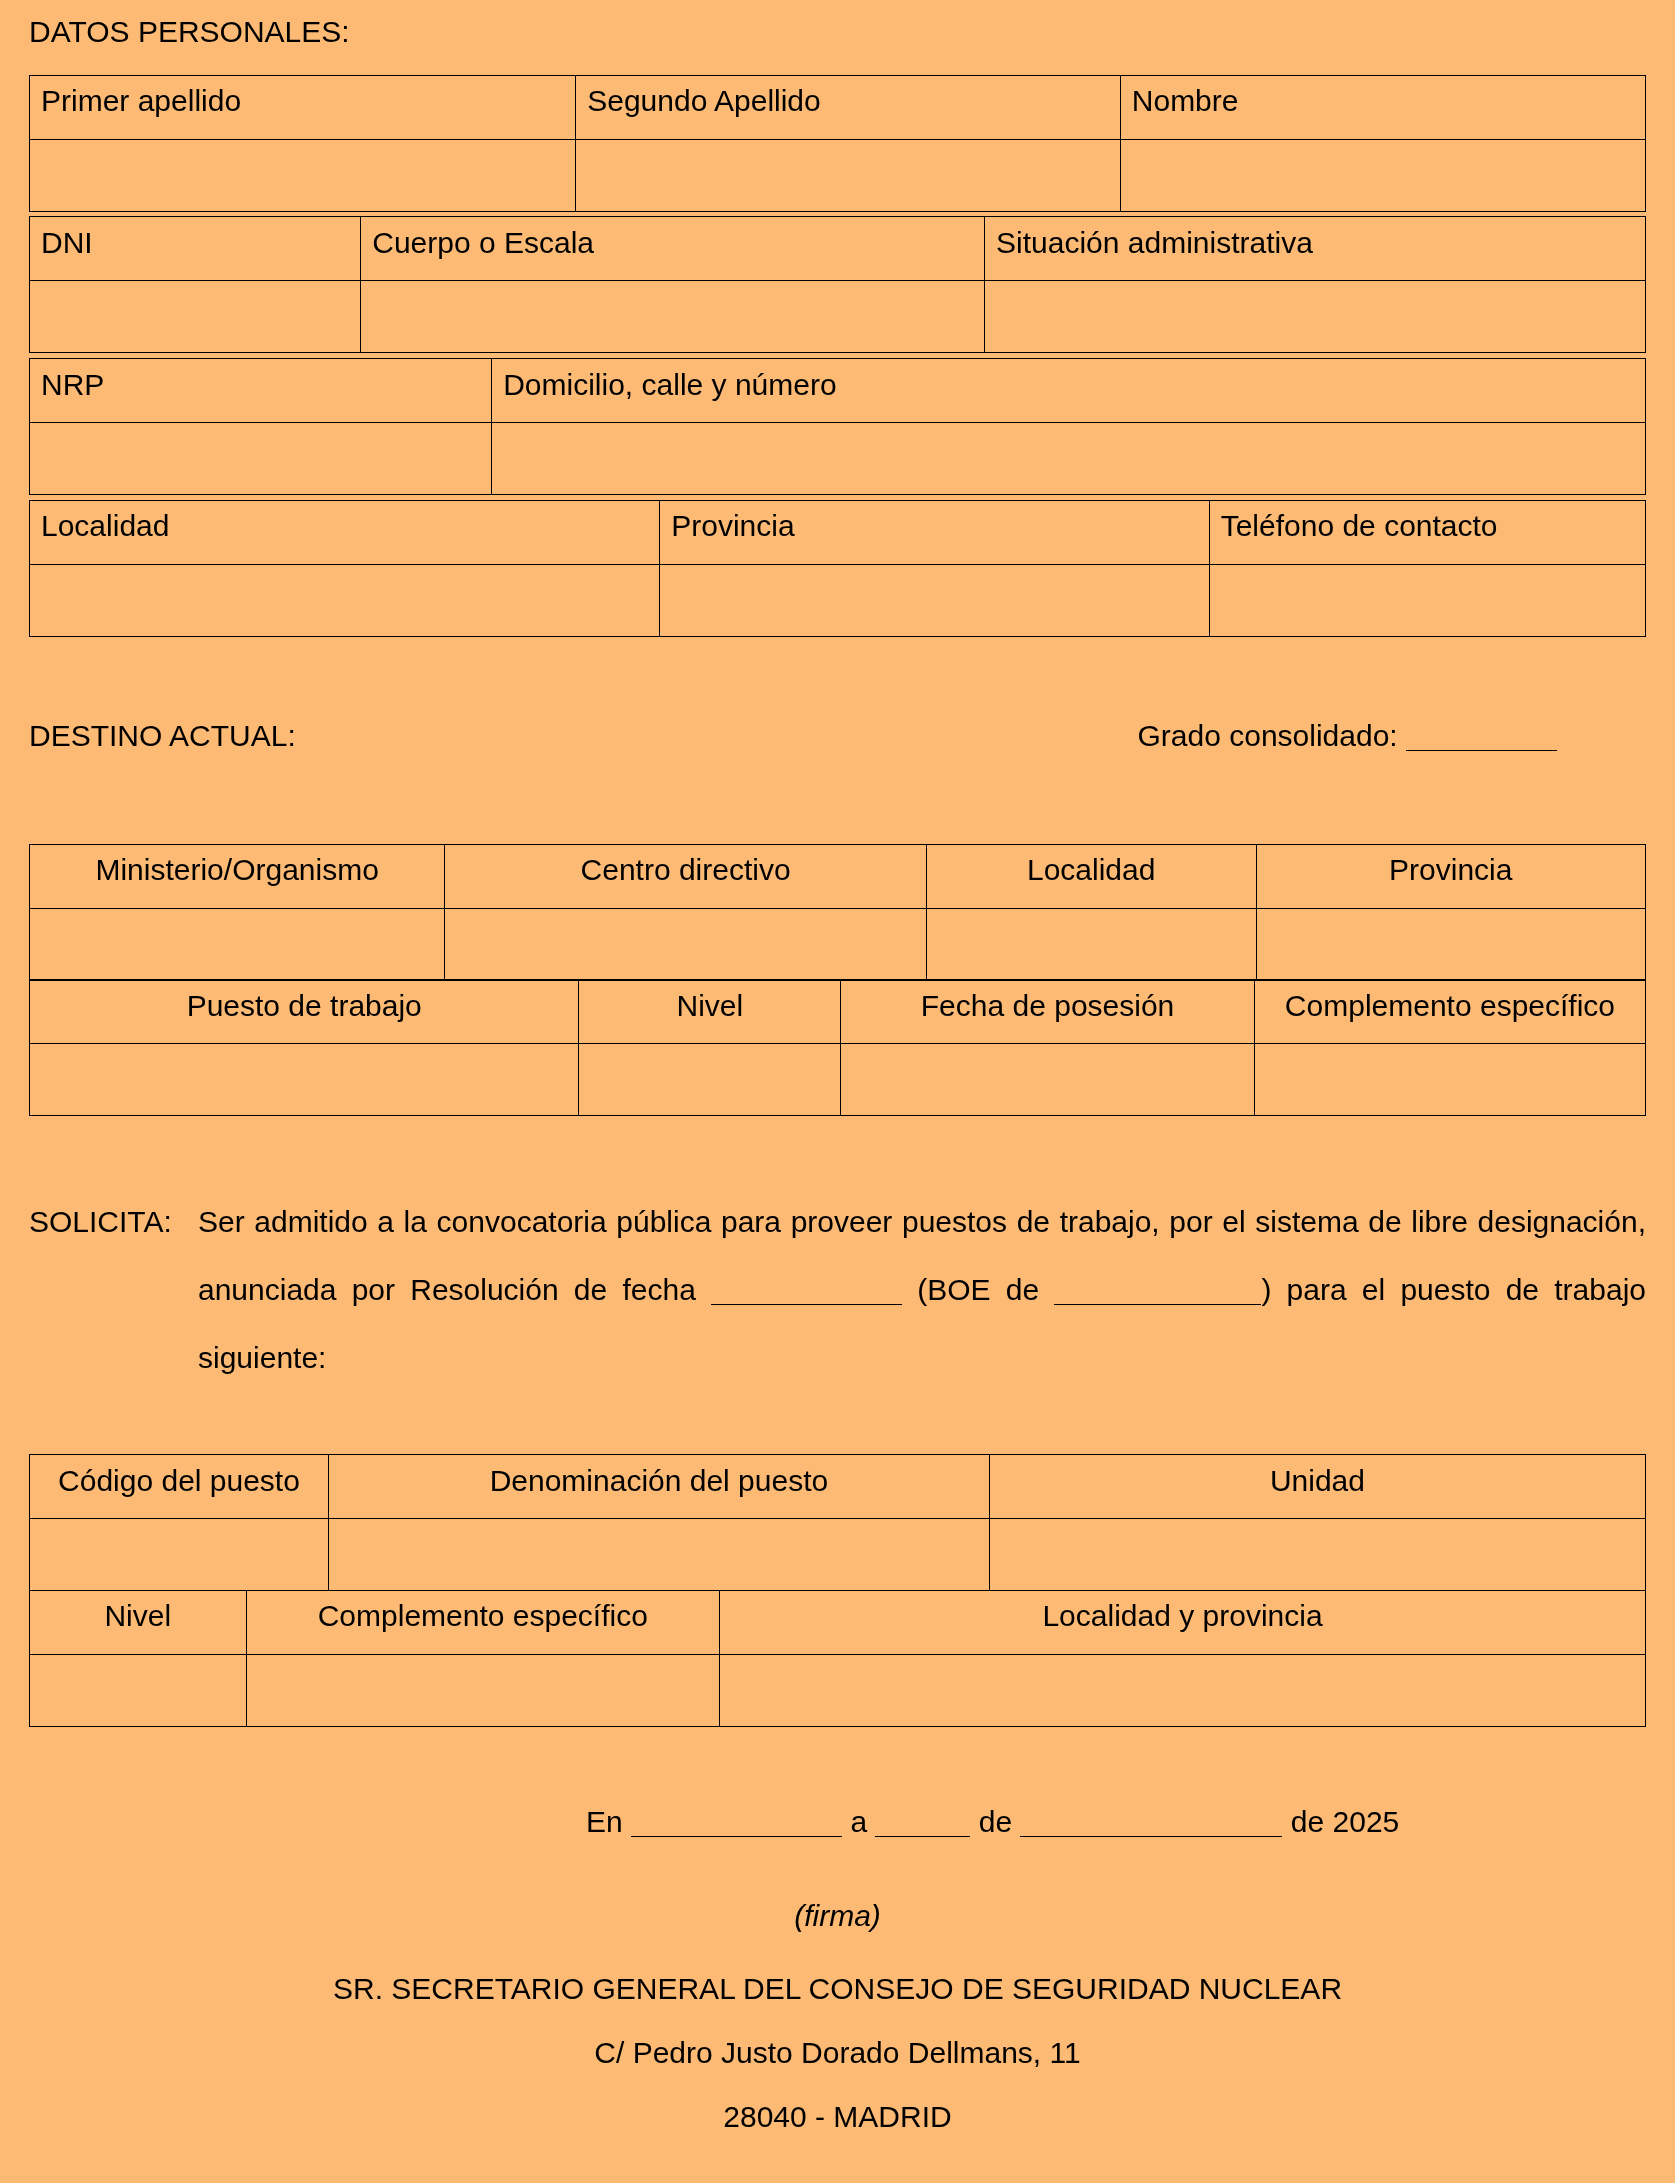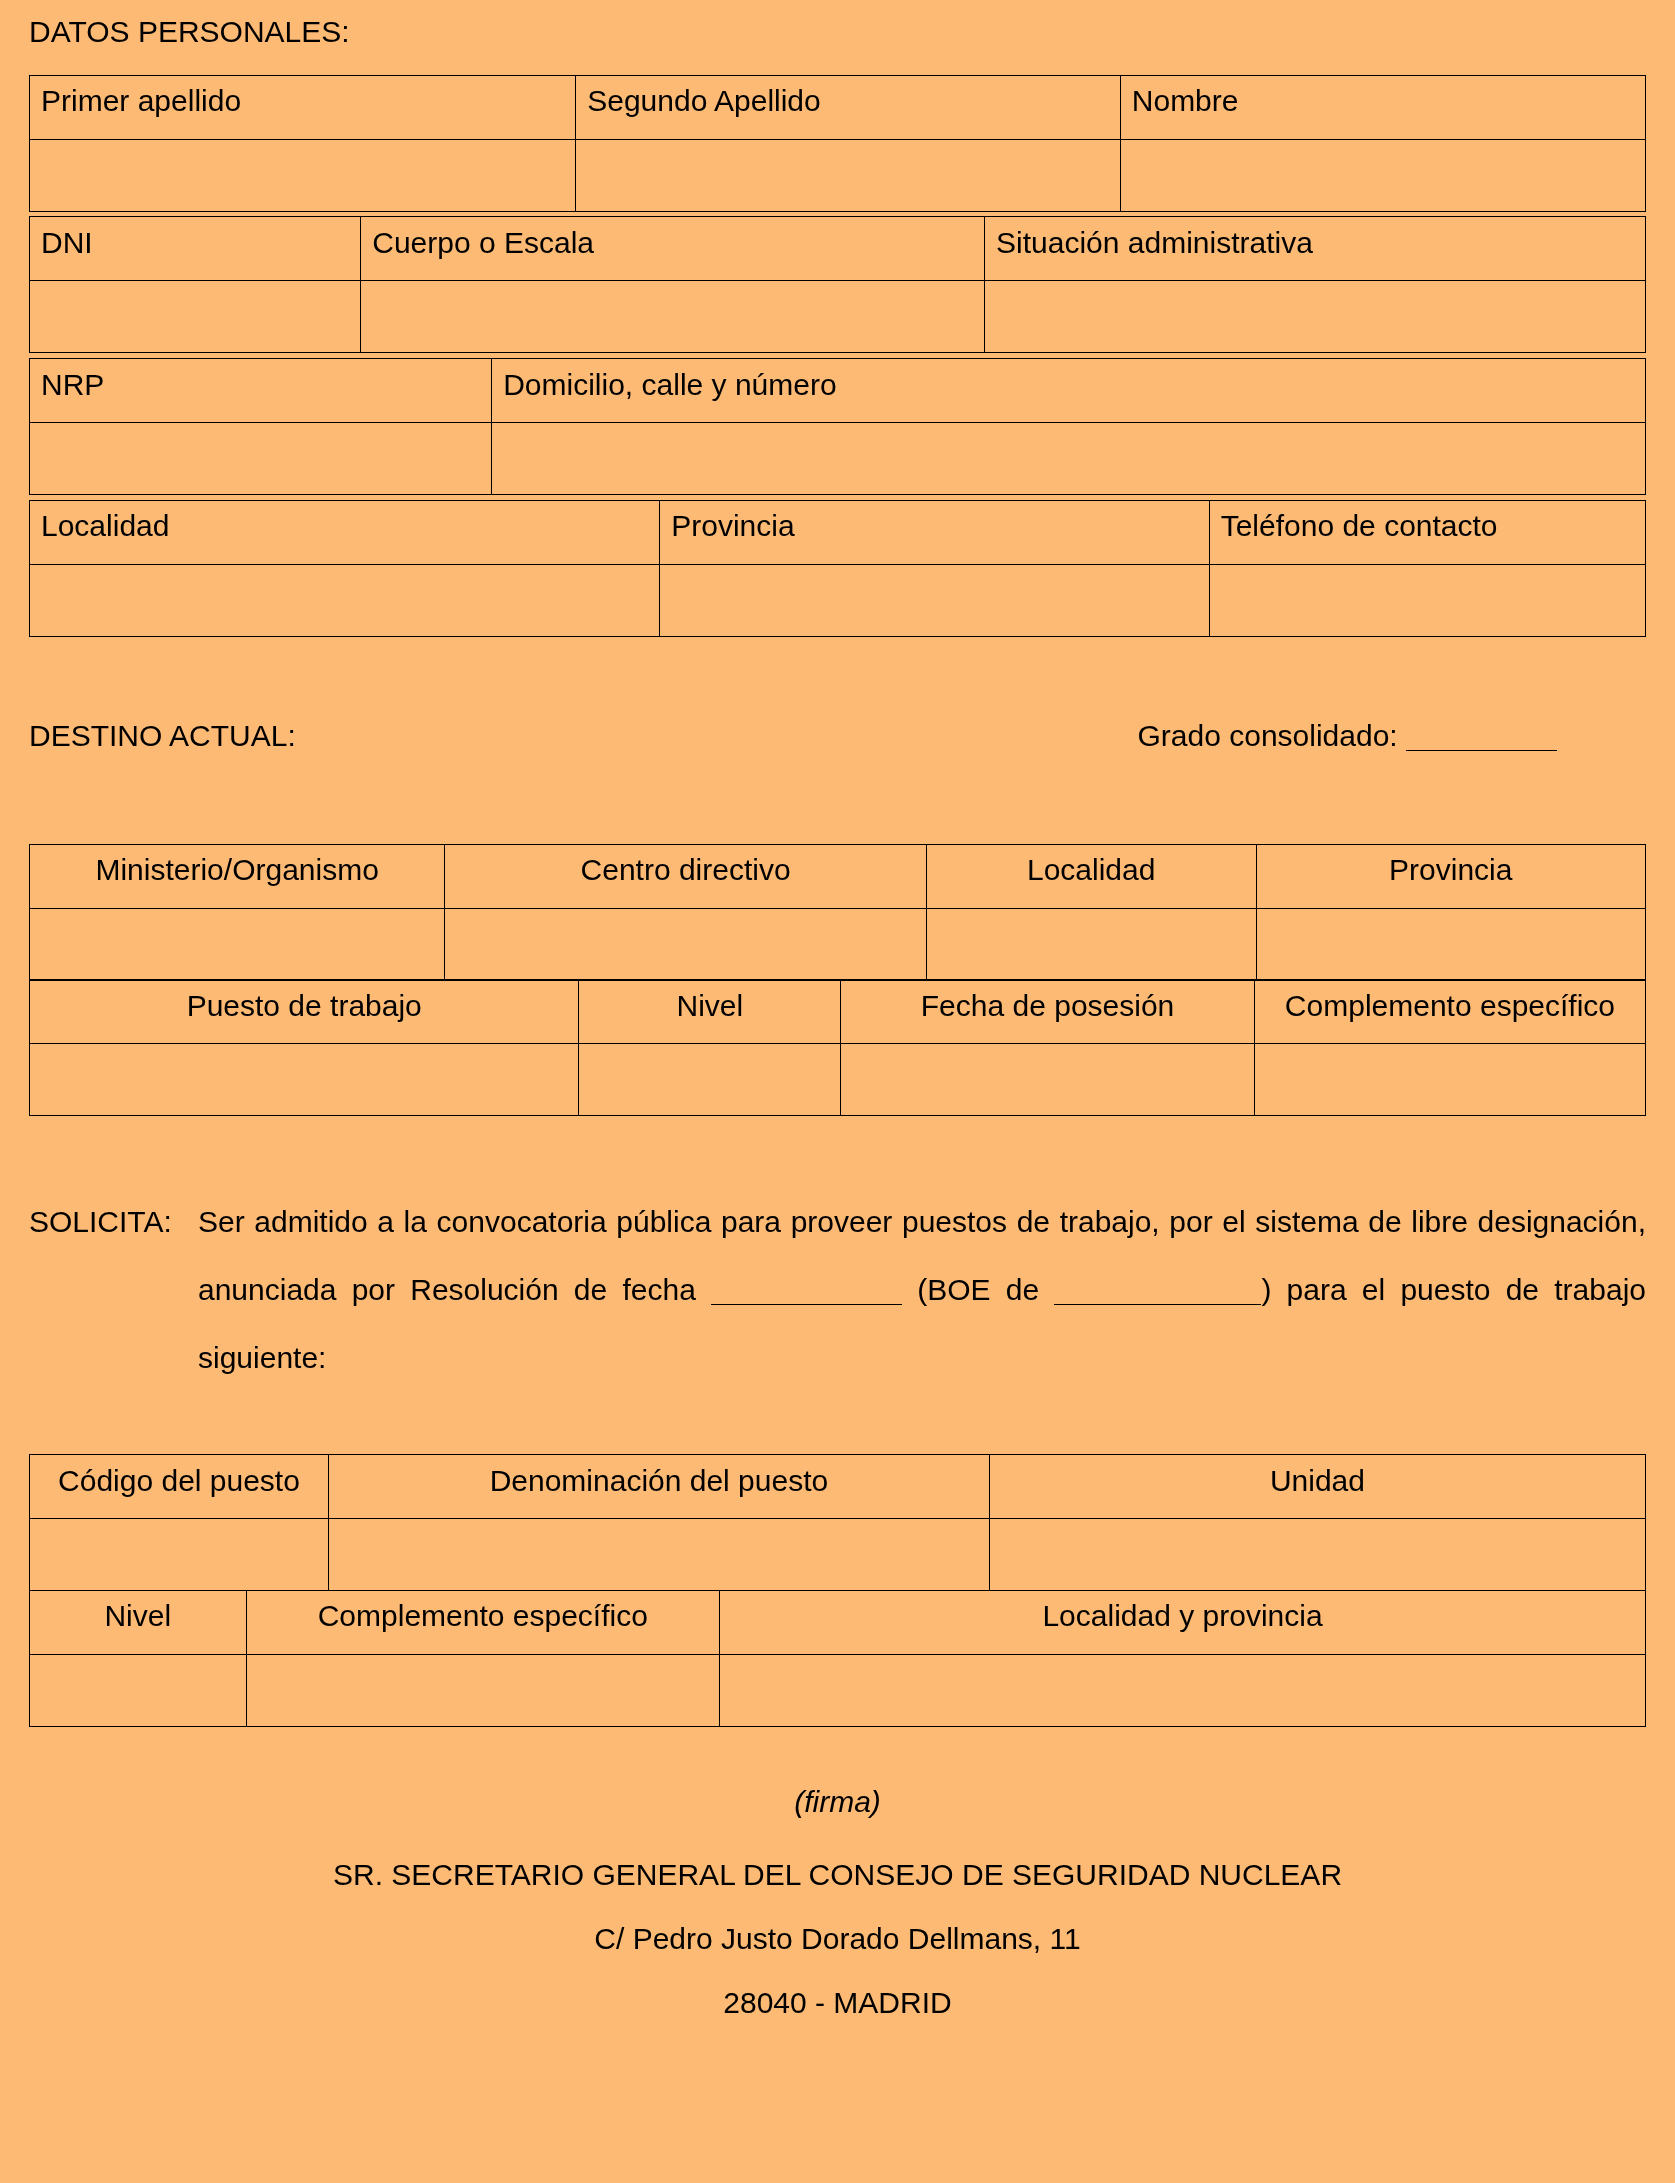--- a/index.html
+++ b/index.html
@@ -225,20 +225,29 @@
       </tr>
       <tr>
         <td class="input-cell"></td>
         <td class="input-cell"></td>
         <td class="input-cell"></td>
       </tr>
     </tbody>
       </table>
   </div>
 
+  <div class="date-line">
+    <span>En</span>
+    <span class="blank w265"></span>
+    <span>a</span>
+    <span class="blank w120"></span>
+    <span>de</span>
+    <span class="blank w330"></span>
+    <span>de 2025</span>
+  </div>
   <div class="firma-line">(firma)</div>
 
   <div class="footer">
     <div>SR. SECRETARIO GENERAL DEL CONSEJO DE SEGURIDAD NUCLEAR</div>
     <div>C/ Pedro Justo Dorado Dellmans, 11</div>
     <div>28040 - MADRID</div>
   </div>
 
 </div>
 

